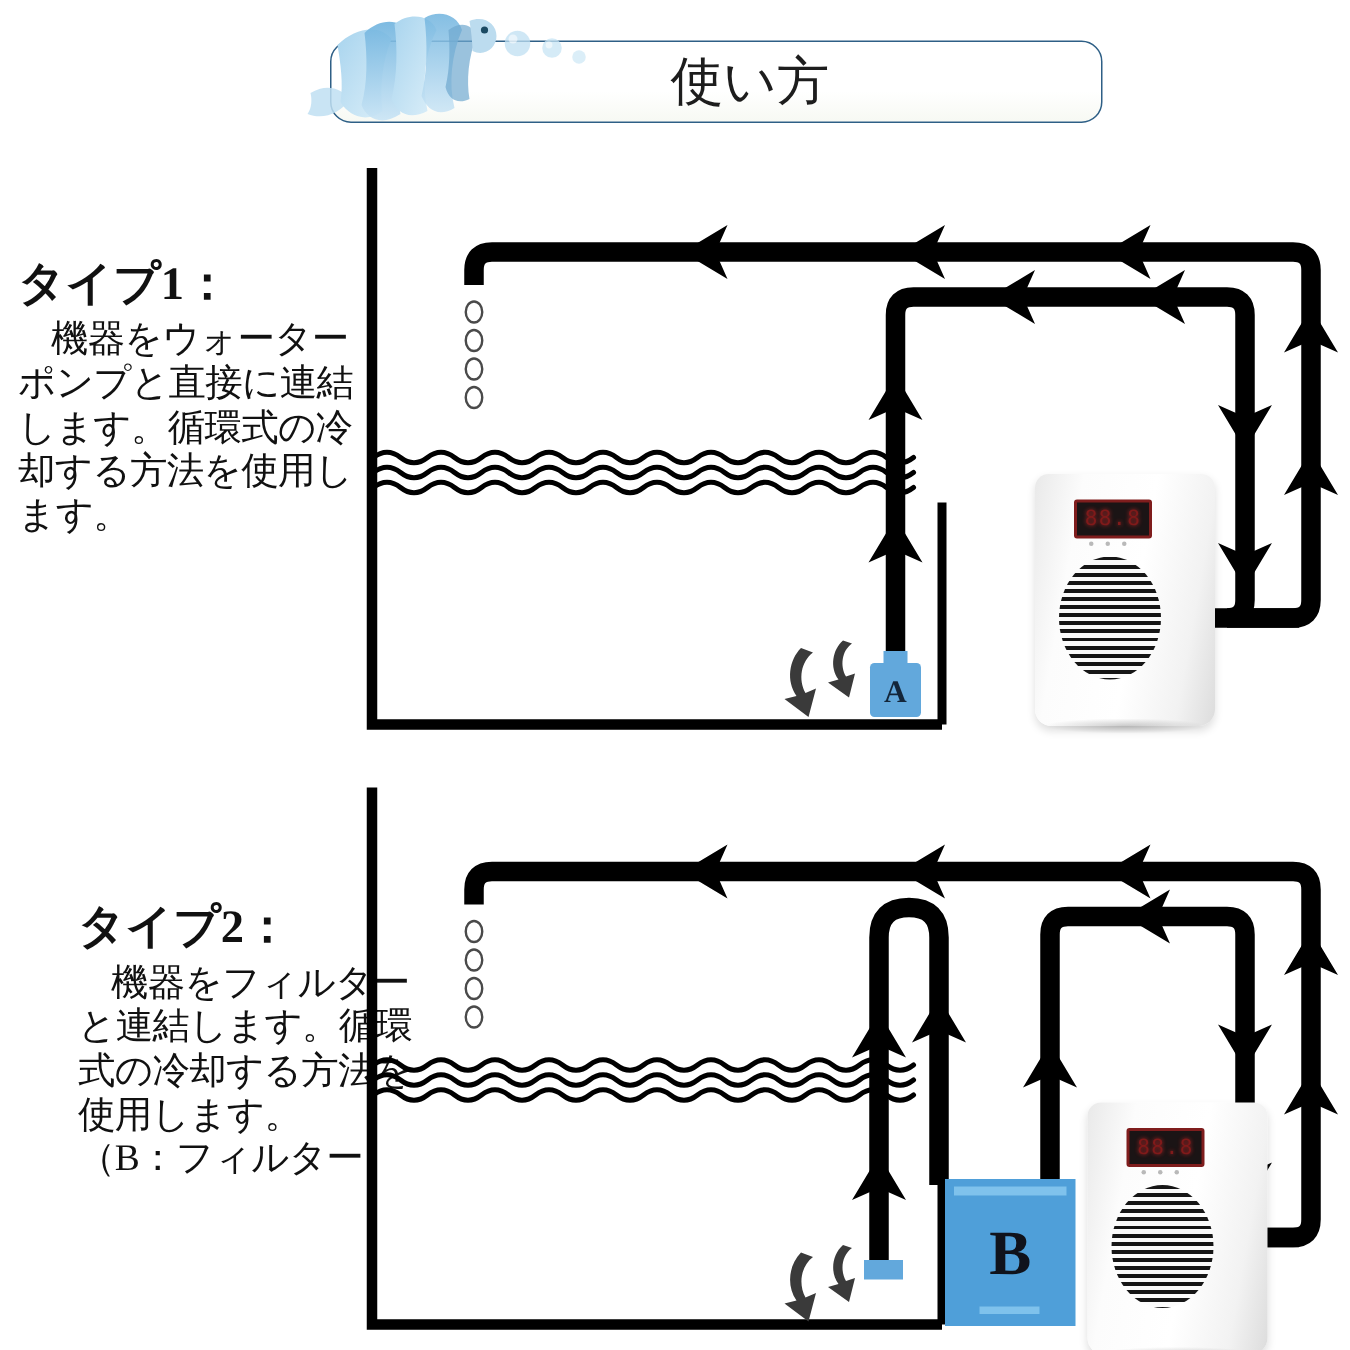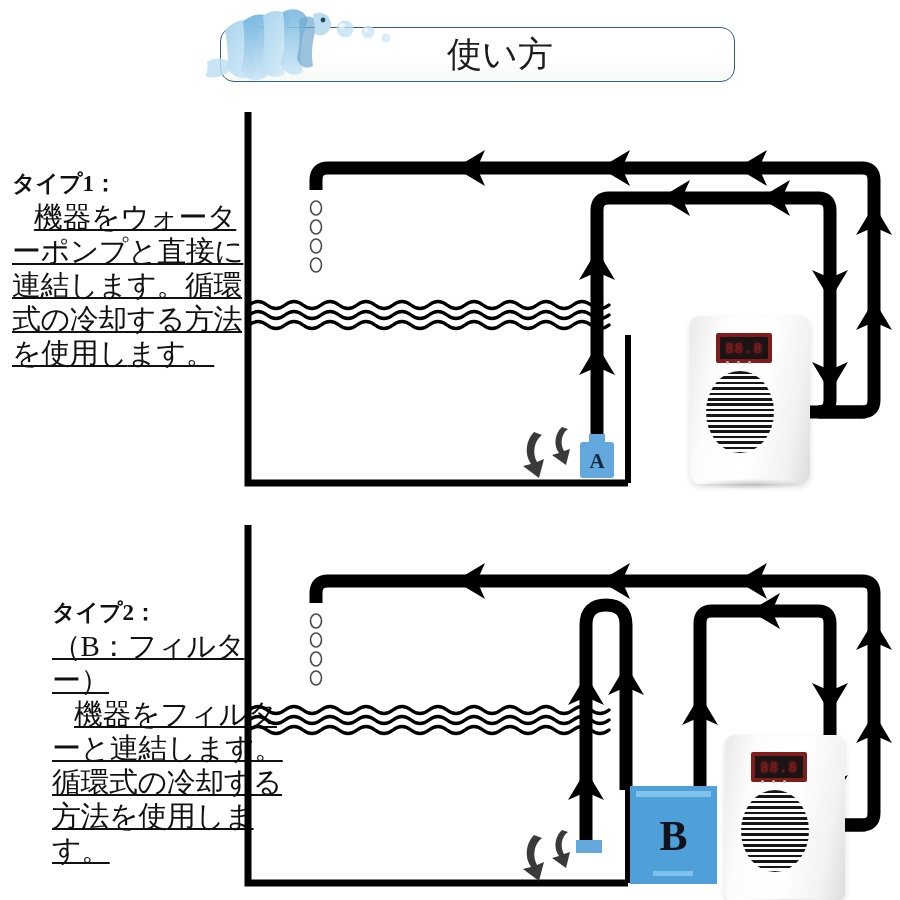--- a/index.html
+++ b/index.html
@@ -50,32 +50,31 @@
   }
 
   
   .text-block {
     position: absolute;
     width: 240px;
     color: #111111;
     font-family: "Liberation Serif", "DejaVu Serif", serif;
   }
   .type-label {
-    font-size: 23px;
+    font-size: 31px;
     font-weight: bold;
     letter-spacing: 0px;
     white-space: nowrap;
     margin-bottom: 2px;
   }
   .type-body {
-    font-size: 29px;
+    font-size: 25px;
     line-height: 1.17;
     letter-spacing: -0.5px;
     text-indent: 22px;
-    text-decoration: underline;
   }
   .type-body.no-indent { text-indent: 0; }
   #text1 { left: 12px; top: 168px; }
   #text2 { left: 12px; top: 597px; margin-left: 40px; }
 
   
   .diagram {
     position: absolute;
     left: 0;
     width: 900px;
@@ -105,21 +104,21 @@
     position: absolute;
     left: 6%; right: 6%;
     bottom: -5px; height: 10px;
     background: radial-gradient(ellipse at center, rgba(0,0,0,.20) 0%, rgba(0,0,0,0) 72%);
   }
   .chiller-display {
     position: absolute;
     left: 26px; top: 17px;
     width: 48px; height: 22px;
     background: #1b1415;
-    border: 4px solid #7f1d1d;
+    border: 2px solid #7f1d1d;
     border-radius: 2px;
     display: flex;
     align-items: center;
     justify-content: center;
     overflow: hidden;
   }
   .chiller-digits {
     font-family: "DejaVu Sans Mono", "Liberation Mono", monospace;
     font-size: 14px;
     letter-spacing: 1px;
@@ -272,24 +271,24 @@
 
   <div id="text1" class="text-block">
     <div class="type-label">タイプ1：</div>
     <div class="type-body">
       <span>機器をウォー</span><span>ターポンプと直</span><span>接に連結します。</span><span>循環式の冷却す</span><span>る方法を使用し</span><span>ます。</span>
     </div>
   </div>
 
   <div id="text2" class="text-block">
     <div class="type-label">タイプ2：</div>
-    <div class="type-body no-indent">（B：フィルター）</div>
     <div class="type-body">
       <span>機器をフィル</span><span>ターと連結しま</span><span>す。循環式の冷</span><span>却する方法を使</span><span>用します。</span>
     </div>
+    <div class="type-body no-indent">（B：フィルター）</div>
   </div>
 
   <div id="diagram1" class="diagram">
     <svg width="900" height="400" viewBox="0 0 900 400" aria-hidden="true">
       <defs>
 
         <g id="ar-l1">
             <path d="M0 0 l26 -16 l-7 16 l7 16 z" fill="#000"></path>
           </g>
       </defs>

